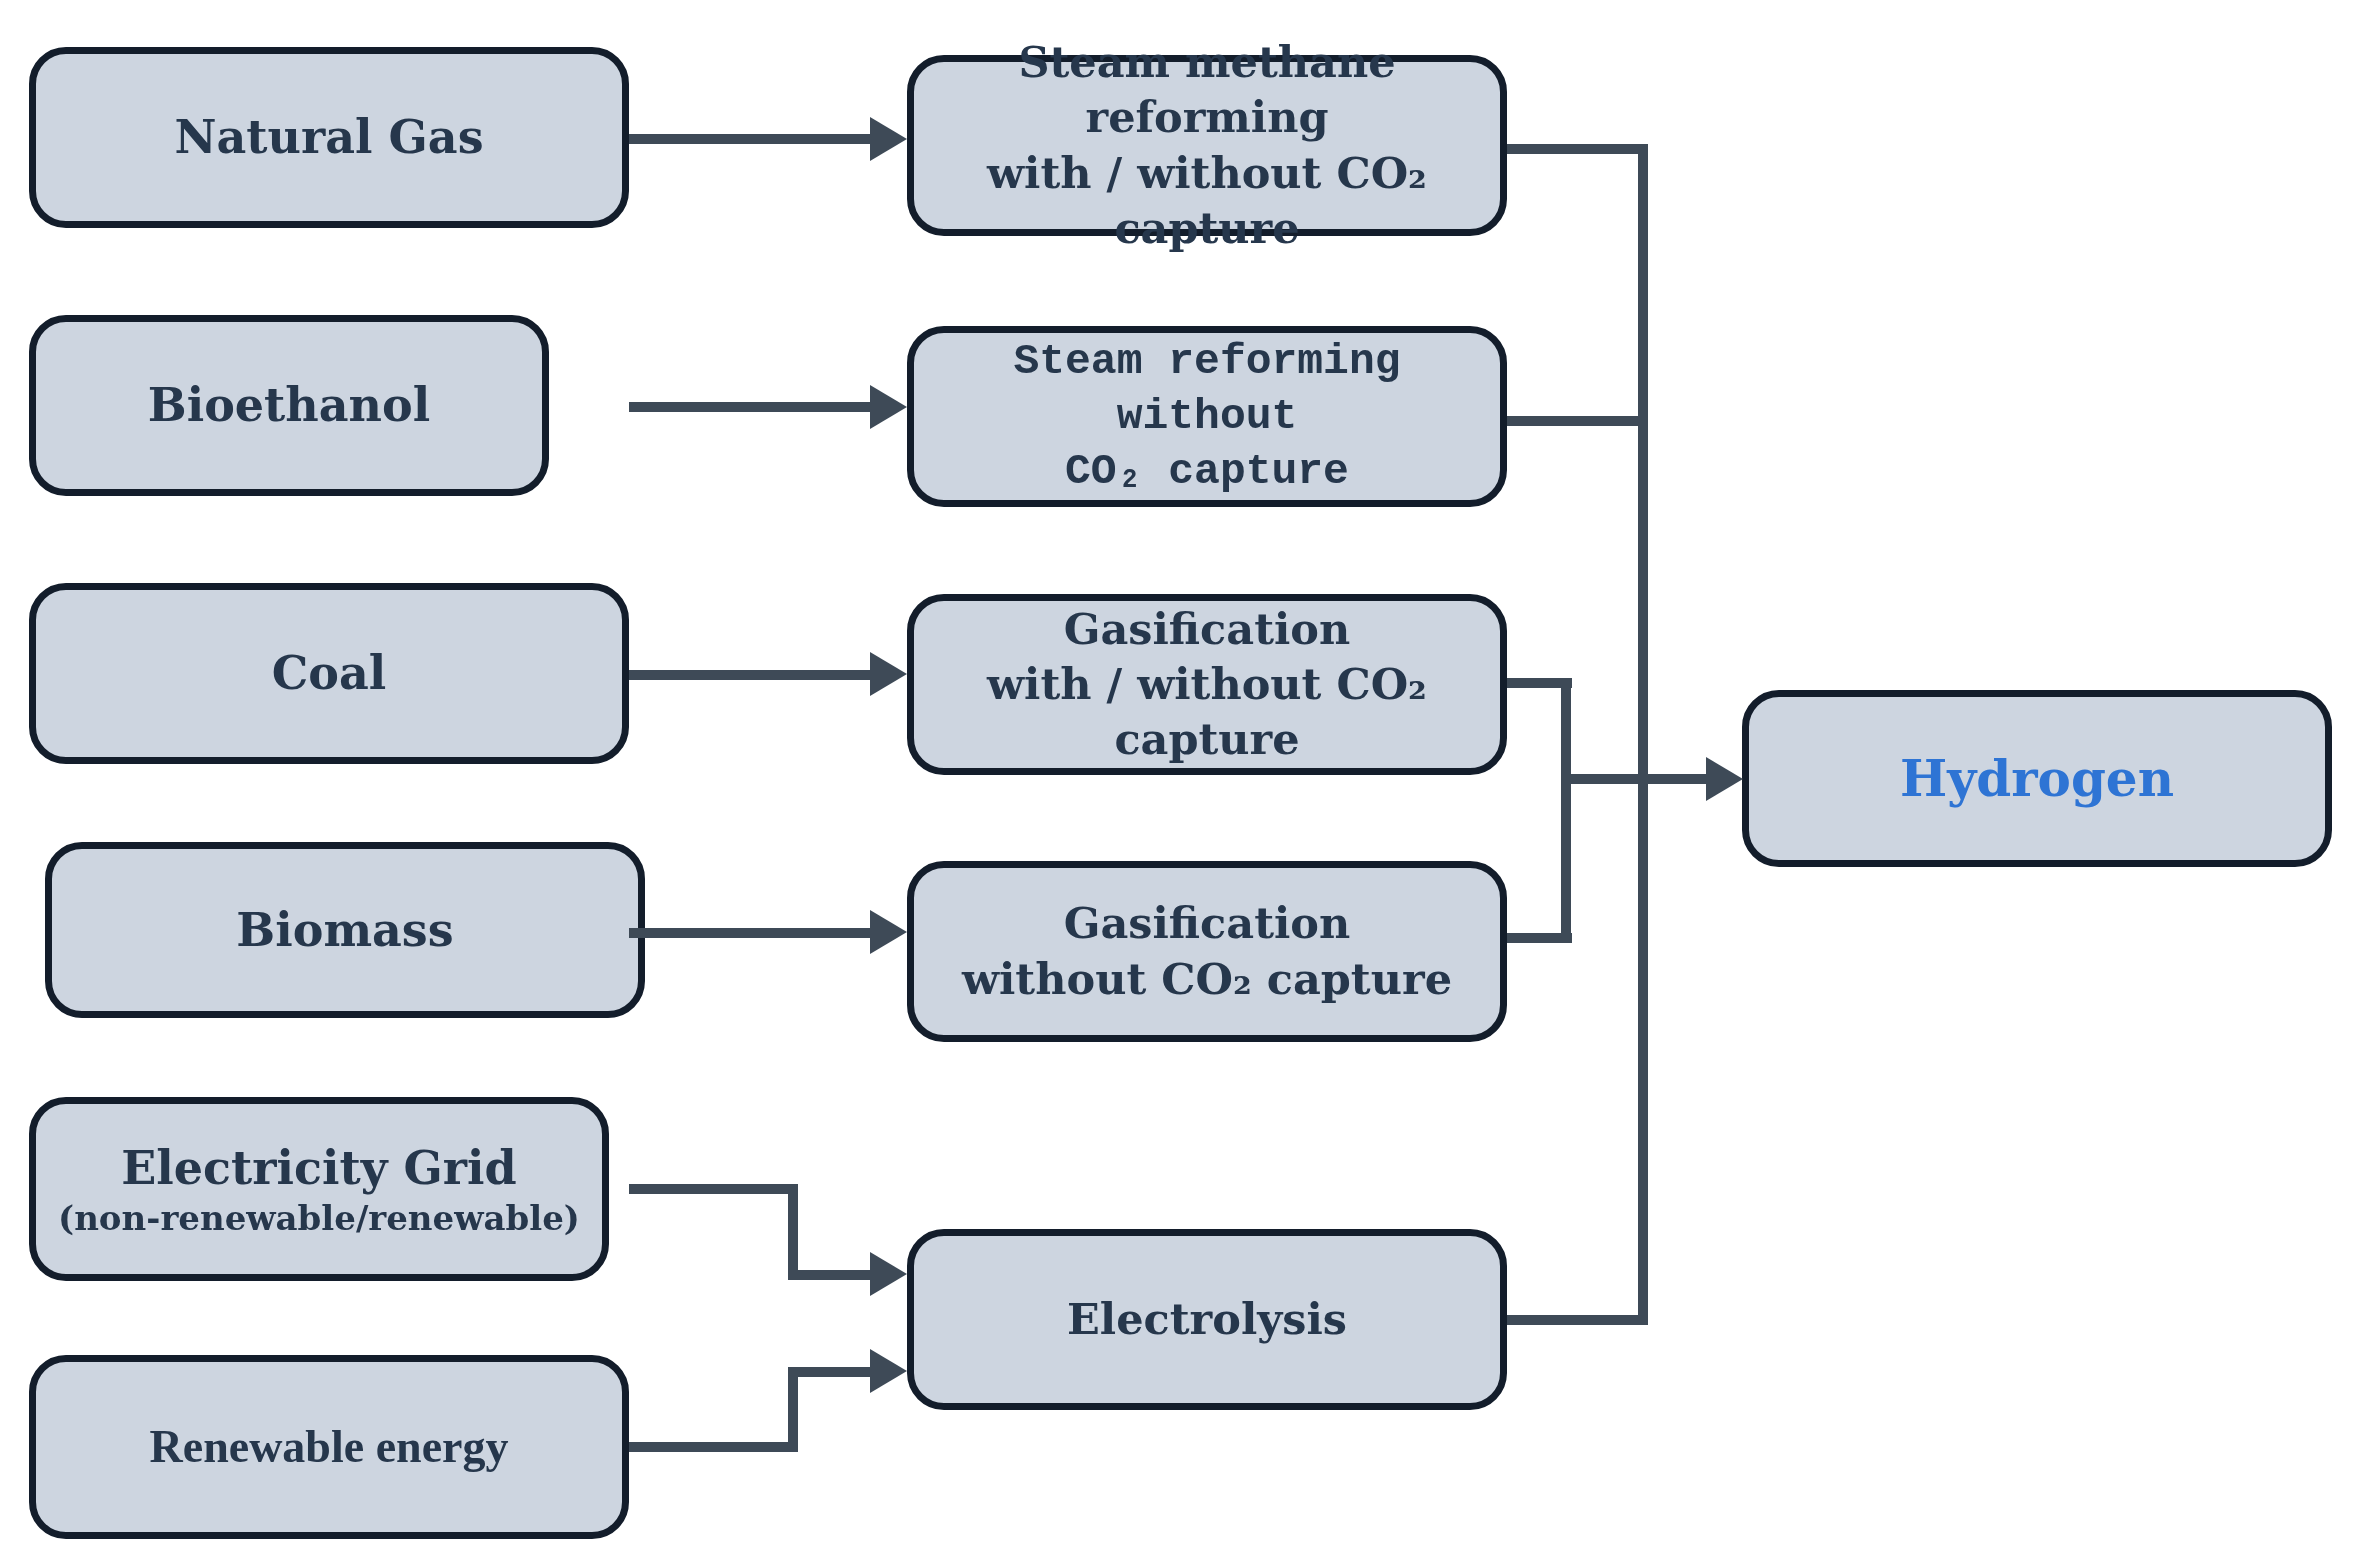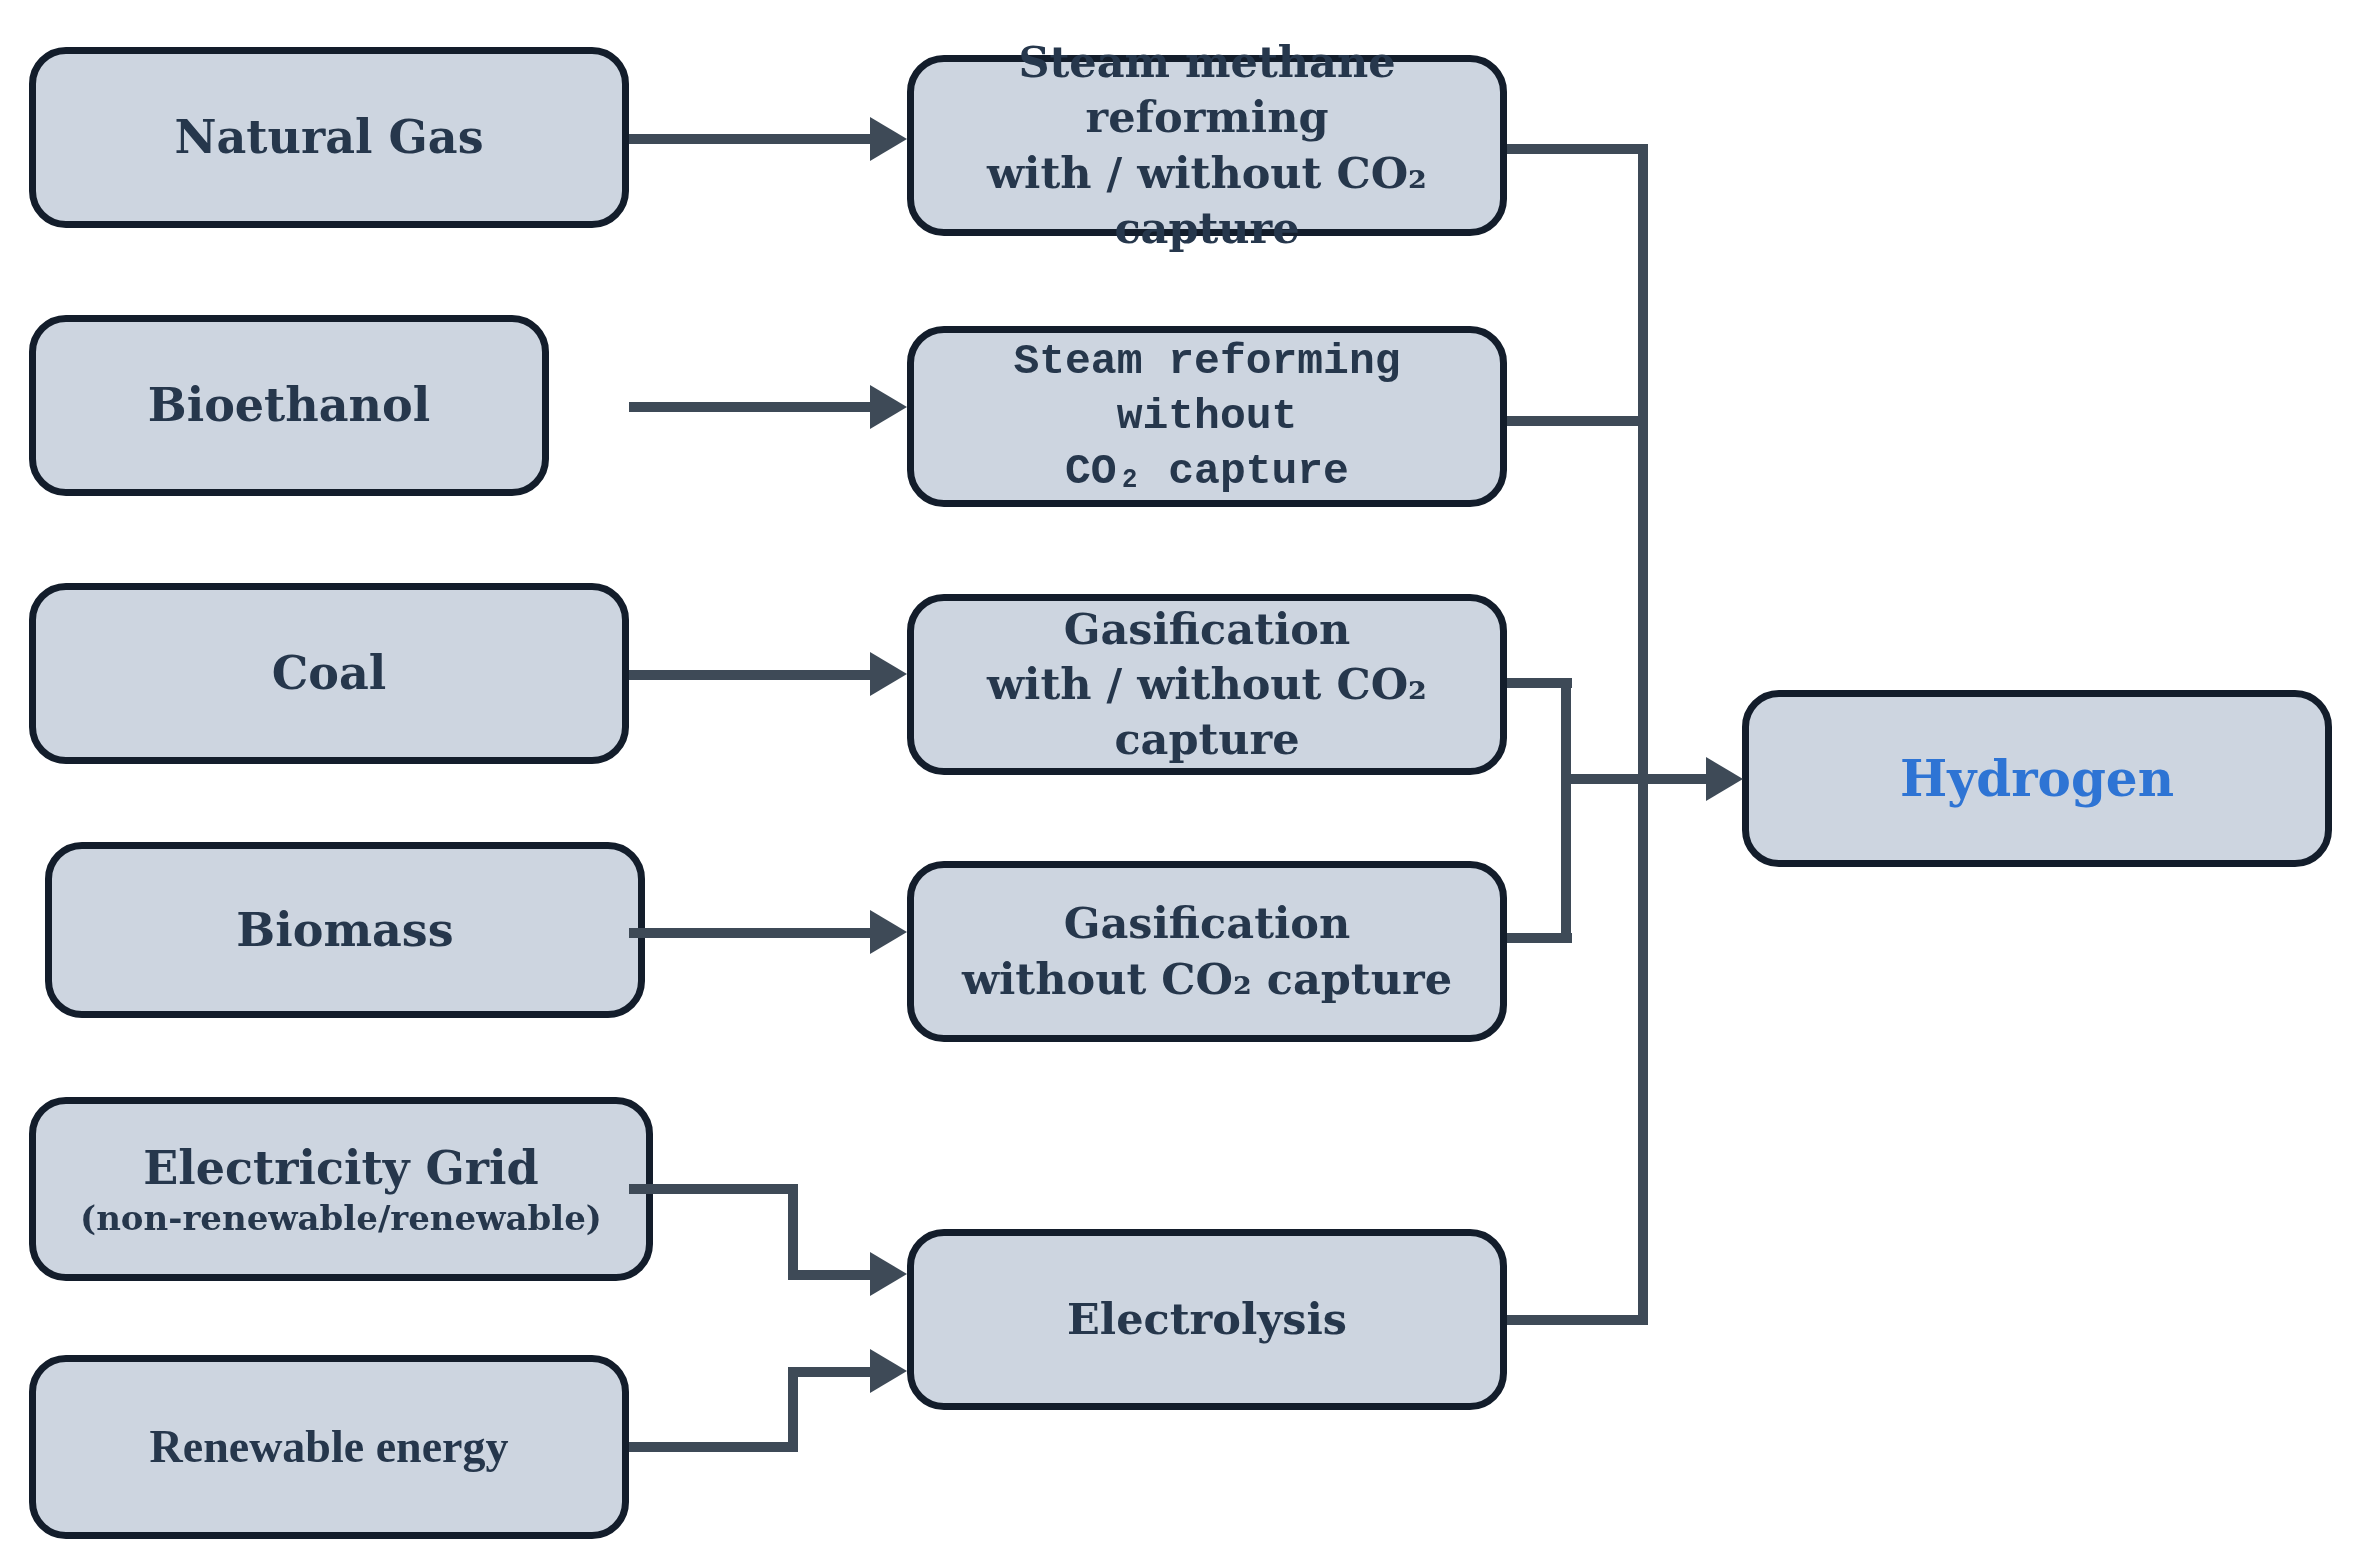--- a/index.html
+++ b/index.html
@@ -70,21 +70,21 @@
   </div>
 
   <div class="node" id="node-coal" style="left:29px; top:583px; width:600px; height:181px;">
     <span class="lbl">Coal</span>
   </div>
 
   <div class="node" id="node-biomass" style="left:45px; top:842px; width:600px; height:176px;">
     <span class="lbl">Biomass</span>
   </div>
 
-  <div class="node" id="node-electricity-grid" style="left:29px; top:1097px; width:624px; height:184px;">
+  <div class="node" id="node-electricity-grid" style="left:29px; top:1097px; width:580px; height:184px;">
     <span class="lbl">Electricity Grid</span>
     <span class="sub">(non-renewable/renewable)</span>
   </div>
 
   <div class="node" id="node-renewable-energy" style="left:29px; top:1355px; width:600px; height:184px;font-family:Liberation Serif, serif;">
     <span class="lbl">Renewable energy</span>
   </div>
 
   <div class="node proc" id="node-steam-methane-reforming" style="left:907px; top:55px; width:600px; height:181px;">
     <span class="lbl">Steam methane reforming

